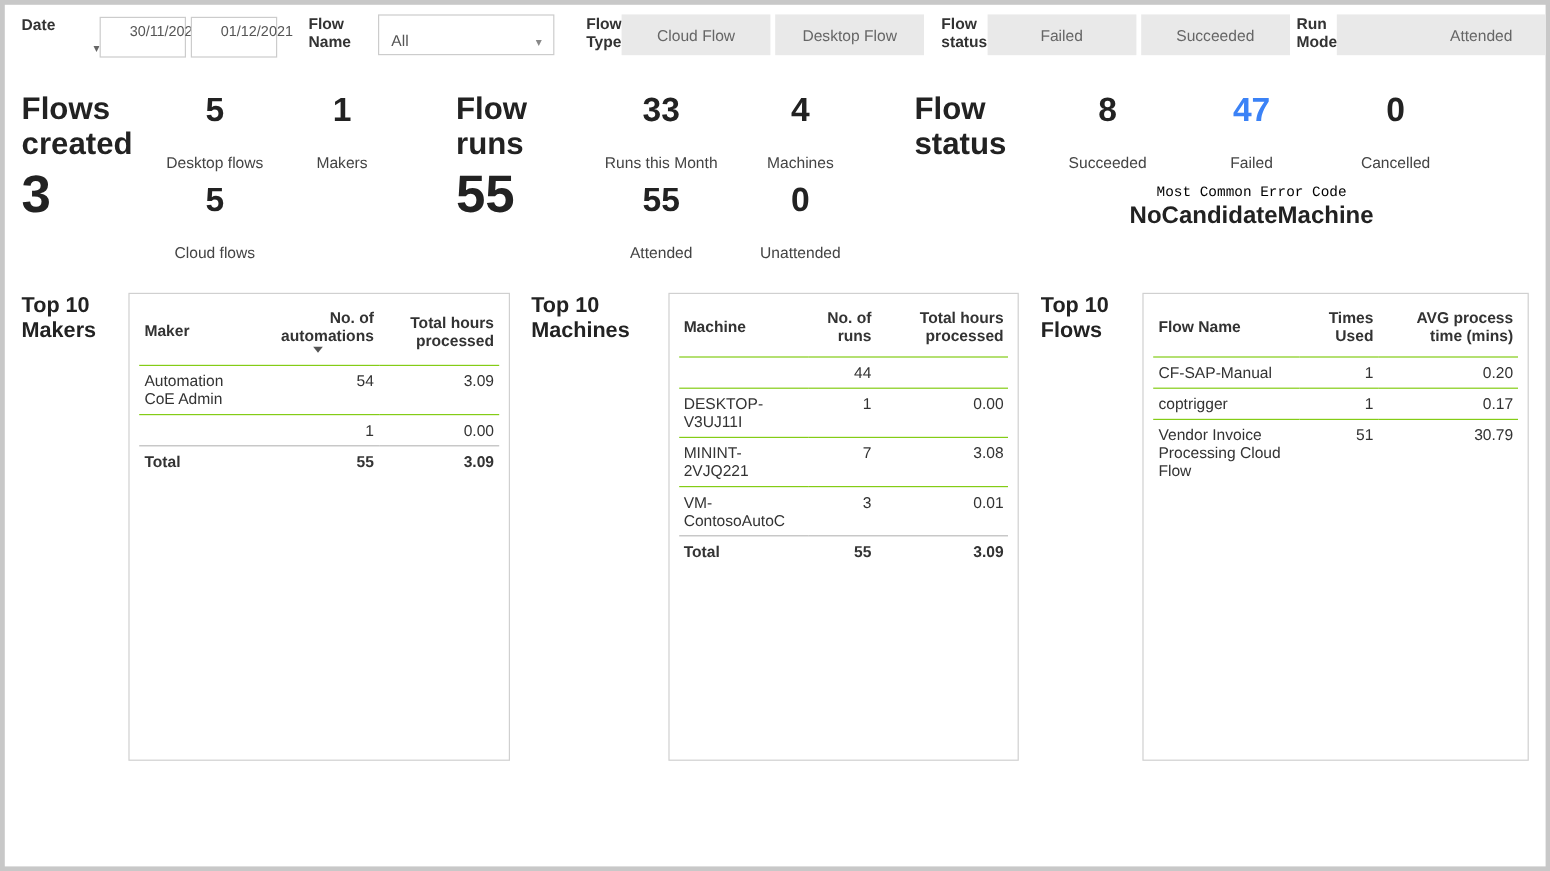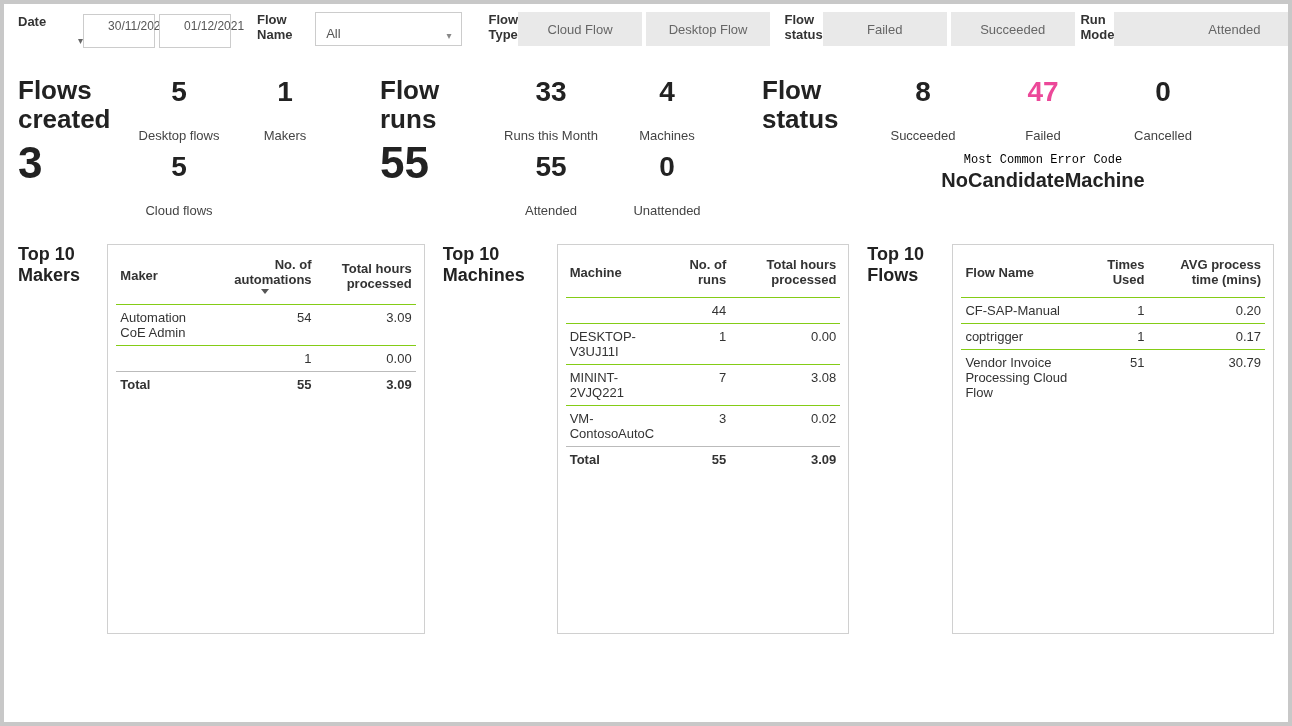--- a/index.html
+++ b/index.html
@@ -82,21 +82,21 @@
     width:100px;
   }
   .kpi-big {
     font-size:44px;
     font-weight:700;
     line-height:1;
     margin-top:8px;
   }
   .kpi-col { text-align:center; min-width:90px;}
   .kpi-val { font-size:28px; font-weight:600; }
-  .kpi-val.red { color:#ec4899; }
+  .kpi-val.red { color:#3b82f6; }
   .kpi-lbl { font-size:13px; color:#444; margin-top:20px;}
   .err-block { text-align:center; margin-top:10px;}
   .err-caption { font-size:12px; color:#000000;font-family:Liberation Mono, monospace;}
   .err-val { font-size:20px; font-weight:600; margin-top:2px;}
 
   
   .tables {
     display:flex;
     gap:18px;
   }
@@ -331,21 +331,21 @@
             <td class="num">0.00</td>
           </tr>
           <tr>
             <td>MININT-2VJQ221</td>
             <td class="num">7</td>
             <td class="num">3.08</td>
           </tr>
           <tr>
             <td>VM-ContosoAutoC</td>
             <td class="num">3</td>
-            <td class="num">0.02</td>
+            <td class="num">0.01</td>
           </tr>
           <tr class="total">
             <td>Total</td>
             <td class="num">55</td>
             <td class="num">3.09</td>
           </tr>
         </tbody>
       </table>
     </div>
   </div>

